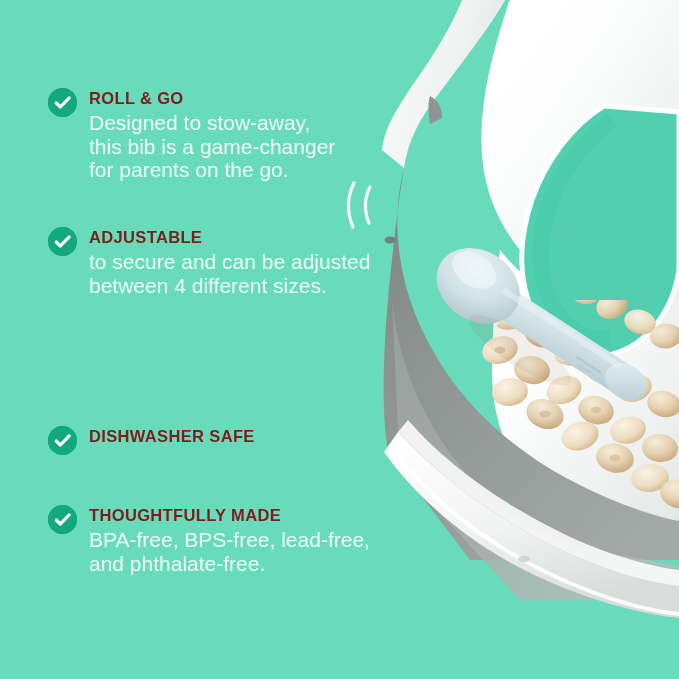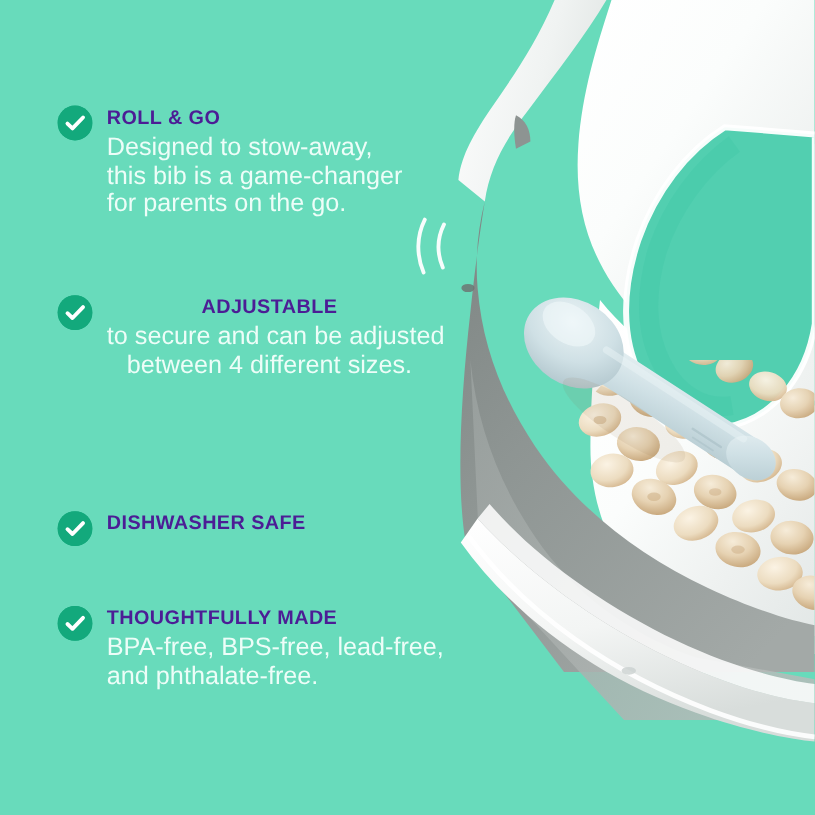--- a/index.html
+++ b/index.html
@@ -19,32 +19,32 @@
   
   #features{position:absolute;left:0;top:0;width:360px;height:679px;}
   .feature{position:absolute;left:48px;width:312px;}
   .badge{
     position:absolute;left:0;top:0;width:29px;height:29px;border-radius:50%;
     background:#13a97c;display:block;
   }
   .badge svg{display:block;width:29px;height:29px;}
   .ftext{margin-left:41px;}
   .fhead{
-    font-size:16.5px;font-weight:bold;color:#4c1d95;
+    font-size:16.5px;font-weight:bold;color:#7f1d1d;
     letter-spacing:.35px;line-height:20px;margin:0 0 3px 0;
     white-space:nowrap;
   }
   .fbody{
     font-size:21px;color:#f2fffa;opacity:.97;
     line-height:23.5px;margin:0;font-weight:400;
   }
   .fbody span{display:block;white-space:nowrap;}
 
   #f0{top:88px;}
-  #f1{top:246px;text-align:center;}
+  #f1{top:227px;}
   #f2{top:382px;margin-top:44px;}
   #f3{top:505px;}
 
   
   #motion{position:absolute;left:340px;top:175px;width:50px;height:60px;}
 </style>
 </head>
 <body>
 
 <div id="stage">

